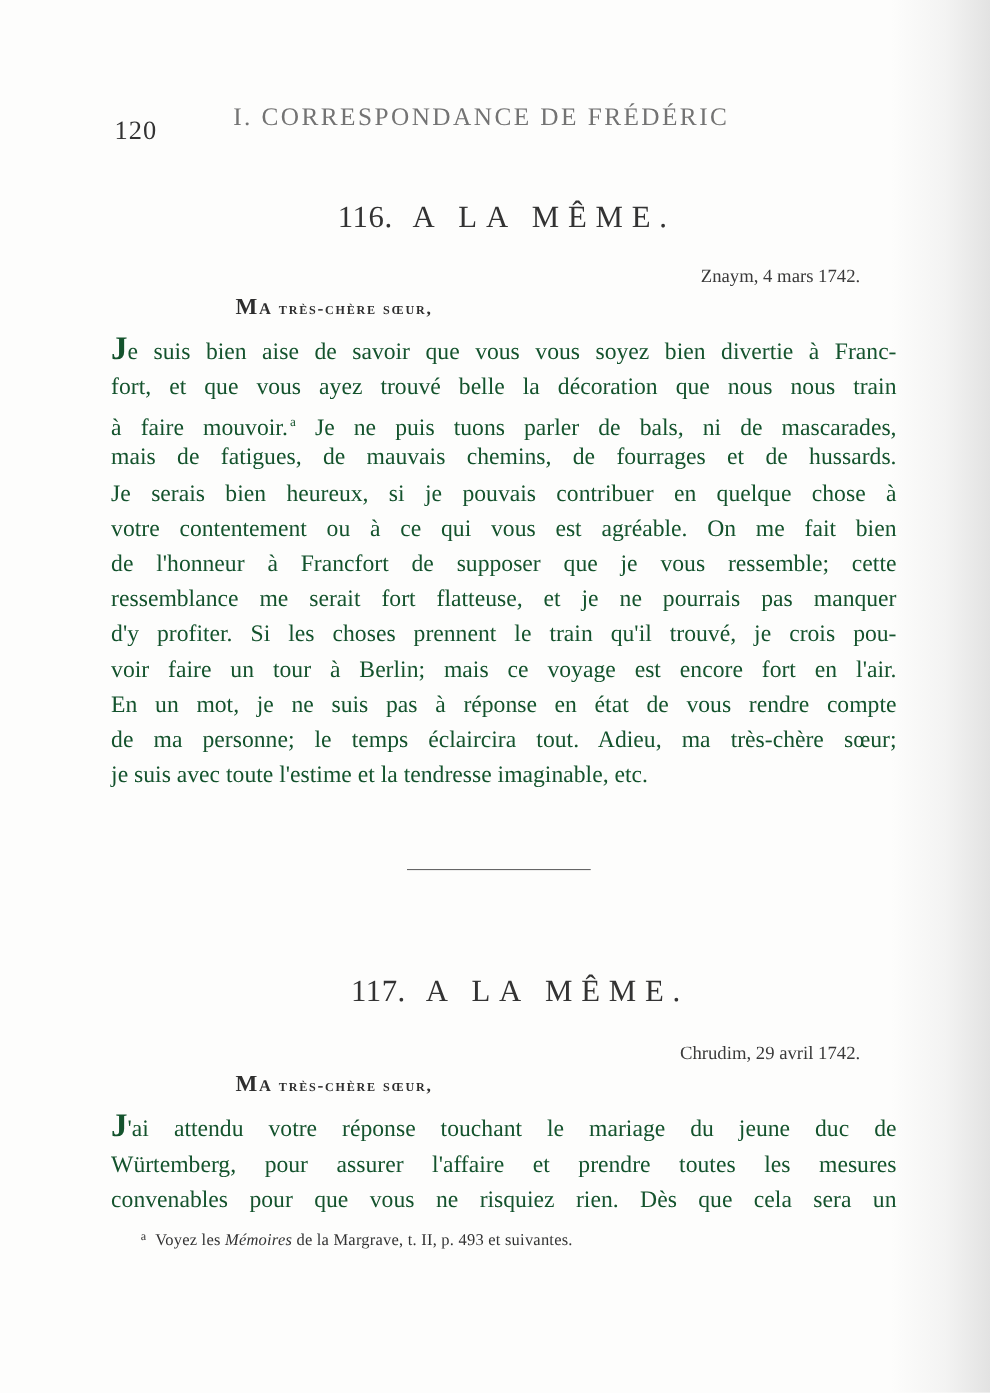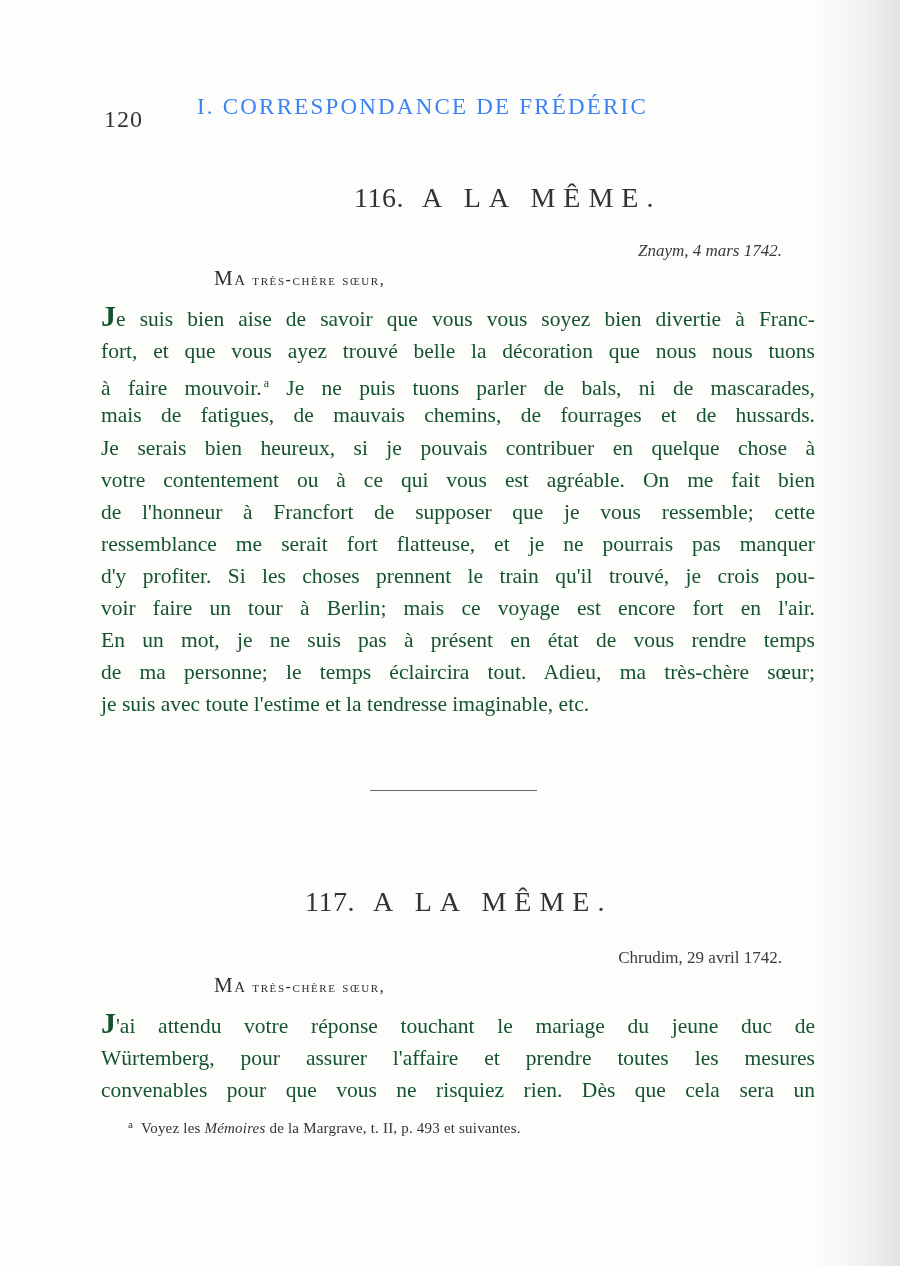--- a/index.html
+++ b/index.html
@@ -12,34 +12,34 @@
   }
   .edge-shade {
     position: absolute; top: 0; right: 0; width: 90px; height: 1266px;
     background: linear-gradient(to right, rgba(255,255,255,0) 0%, rgba(225,225,225,0.35) 55%, rgba(215,215,215,0.7) 100%);
     pointer-events: none;
   }
   .abs { position: absolute; white-space: nowrap; }
 
   
   .page-number { left: 104px; top: 106px; font-size: 24px; letter-spacing: 1px; color: #333; }
-  .running-title { left: 197px; top: 94px; font-size: 23px; letter-spacing: 2.2px; color: #3b82f6; }
+  .running-title { left: 212px; top: 94px; font-size: 23px; letter-spacing: 2.2px; color: #737373; }
 
   
   .letter-heading { font-size: 28px; color: #333; }
   .letter-heading .num { letter-spacing: 0.5px; margin-right: 18px; }
   .letter-heading .ttl { letter-spacing: 8px; }
-  .h116 { left: 307px; top: 182px; margin-left: 47px; }
-  .h117 { left: 305px; top: 886px; }
+  .h116 { left: 307px; top: 182px; }
+  .h117 { left: 319px; top: 886px; }
 
   .dateline { font-size: 17px; color: #3a3a3a; }
-  .d116 { right: 118px; top: 241px; font-style: italic; }
+  .d116 { right: 118px; top: 241px; }
   .d117 { right: 118px; top: 948px; }
 
-  .salutation { font-size: 16px; font-weight: normal; letter-spacing: 1.6px; color: #2e2e2e; font-variant: small-caps; }
+  .salutation { font-size: 16px; font-weight: bold; letter-spacing: 1.6px; color: #2e2e2e; font-variant: small-caps; }
   .s116 { left: 214px; top: 266px; }
   .s117 { left: 214px; top: 973px; }
   .salutation .big { font-size: 21px; }
 
   
   .body-line {
     position: absolute; left: 101px; width: 714px;
     font-size: 21.5px; line-height: 26px; height: 26px;
     text-align: justify; text-align-last: justify;
     white-space: nowrap; overflow: visible;
@@ -69,30 +69,30 @@
 <div class="abs letter-heading h116">
   <span class="num">116.</span><span class="ttl">A LA MÊME.</span>
 </div>
 <div class="abs dateline d116">Znaym, 4 mars 1742.</div>
 <div class="abs salutation s116">
   <span class="big">Ma</span><span> très-chère sœur,</span>
 </div>
 
 <div>
   <div class="body-line" style="top:306px"><span class="dropcap">J</span><span>e suis bien aise de savoir que vous vous soyez bien divertie à Franc-</span></div>
-  <div class="body-line" style="top:338px">fort, et que vous ayez trouvé belle la décoration que nous nous tuons</div>
+  <div class="body-line" style="top:338px">fort, et que vous ayez trouvé belle la décoration que nous nous train</div>
   <div class="body-line" style="top:370px"><span>à faire mouvoir.</span><sup class="fnref">a</sup><span> Je ne puis tuons parler de bals, ni de mascarades,</span></div>
   <div class="body-line" style="top:402px">mais de fatigues, de mauvais chemins, de fourrages et de hussards.</div>
   <div class="body-line" style="top:435px">Je serais bien heureux, si je pouvais contribuer en quelque chose à</div>
   <div class="body-line" style="top:467px">votre contentement ou à ce qui vous est agréable. On me fait bien</div>
   <div class="body-line" style="top:499px">de l'honneur à Francfort de supposer que je vous ressemble; cette</div>
   <div class="body-line" style="top:531px">ressemblance me serait fort flatteuse, et je ne pourrais pas manquer</div>
   <div class="body-line" style="top:563px">d'y profiter. Si les choses prennent le train qu'il trouvé, je crois pou-</div>
   <div class="body-line" style="top:595px">voir faire un tour à Berlin; mais ce voyage est encore fort en l'air.</div>
-  <div class="body-line" style="top:627px">En un mot, je ne suis pas à présent en état de vous rendre temps</div>
+  <div class="body-line" style="top:627px">En un mot, je ne suis pas à réponse en état de vous rendre compte</div>
   <div class="body-line" style="top:659px">de ma personne; le temps éclaircira tout. Adieu, ma très-chère sœur;</div>
   <div class="body-line last" style="top:691px">je suis avec toute l'estime et la tendresse imaginable, etc.</div>
 </div>
 
 <div class="separator"></div>
 
 <div class="abs letter-heading h117">
   <span class="num">117.</span><span class="ttl">A LA MÊME.</span>
 </div>
 <div class="abs dateline d117">Chrudim, 29 avril 1742.</div>

